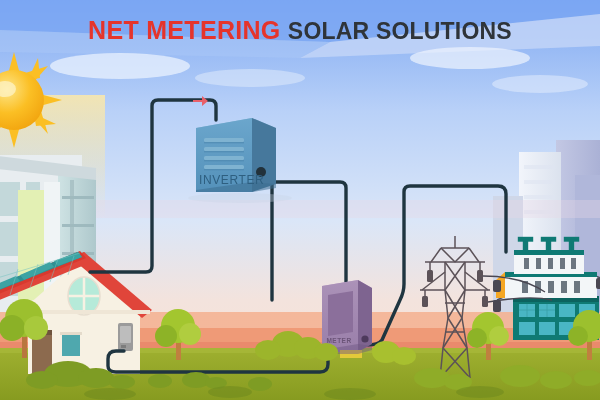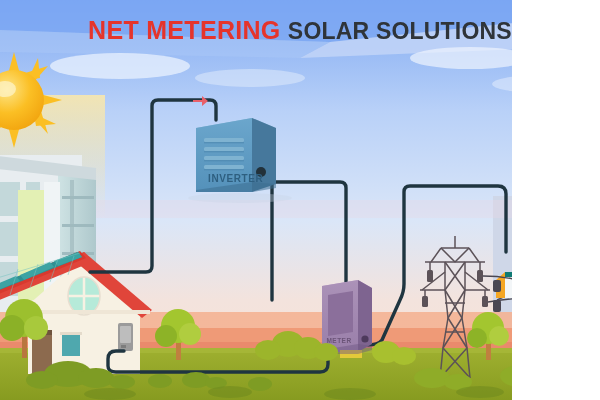--- a/index.html
+++ b/index.html
@@ -1,17 +1,17 @@
 <!DOCTYPE html>
 <html><head>
 <meta charset="utf-8">
 <style>
   html,body{margin:0;padding:0;background:#fff;}
   body{width:600px;height:400px;overflow:hidden;font-family:"Liberation Sans",sans-serif;}
-  #stage{position:relative;width:512px;height:400px;overflow:hidden;}
+  #stage{position:relative;width:600px;height:400px;overflow:hidden;}
   #scene{position:absolute;inset:0;width:600px;height:400px;}
   .title-wrap{position:absolute;left:0;top:18px;width:600px;text-align:center;
     font-family:"Liberation Sans",sans-serif;font-weight:bold;font-size:25px;
     letter-spacing:.3px;line-height:1;white-space:nowrap;}
   .t-red{color:#e5342c;}
   .t-dark{color:#2f3439;font-size:23px;letter-spacing:.2px;}
   .lbl{font-family:"Liberation Sans",sans-serif;}
 </style>
 </head>
 <body>
@@ -369,17 +369,17 @@
         <ellipse cx="110" cy="394" rx="26" ry="6"></ellipse>
       </g>
     </g>
   </svg>
 
   <div class="title-wrap">
     <span class="t-red lbl">NET METERING</span>
     <span class="t-dark lbl">SOLAR SOLUTIONS</span>
   </div>
 
-  <div class="lbl" style="position:absolute;left:199px;top:173px;width:50px;text-align:center;font-size:10px;font-weight:bold;color:#2e5f80;letter-spacing:.6px;margin-left:9px;">INVERTER</div>
+  <div class="lbl" style="position:absolute;left:199px;top:173px;width:50px;text-align:center;font-size:12px;font-weight:normal;color:#2e5f80;letter-spacing:.6px;">INVERTER</div>
 
   <div class="lbl" style="position:absolute;left:322px;top:337px;width:34px;text-align:center;font-size:6.5px;font-weight:bold;color:#6b5478;letter-spacing:.5px;">METER</div>
 
 </div>
 
 </body></html>

